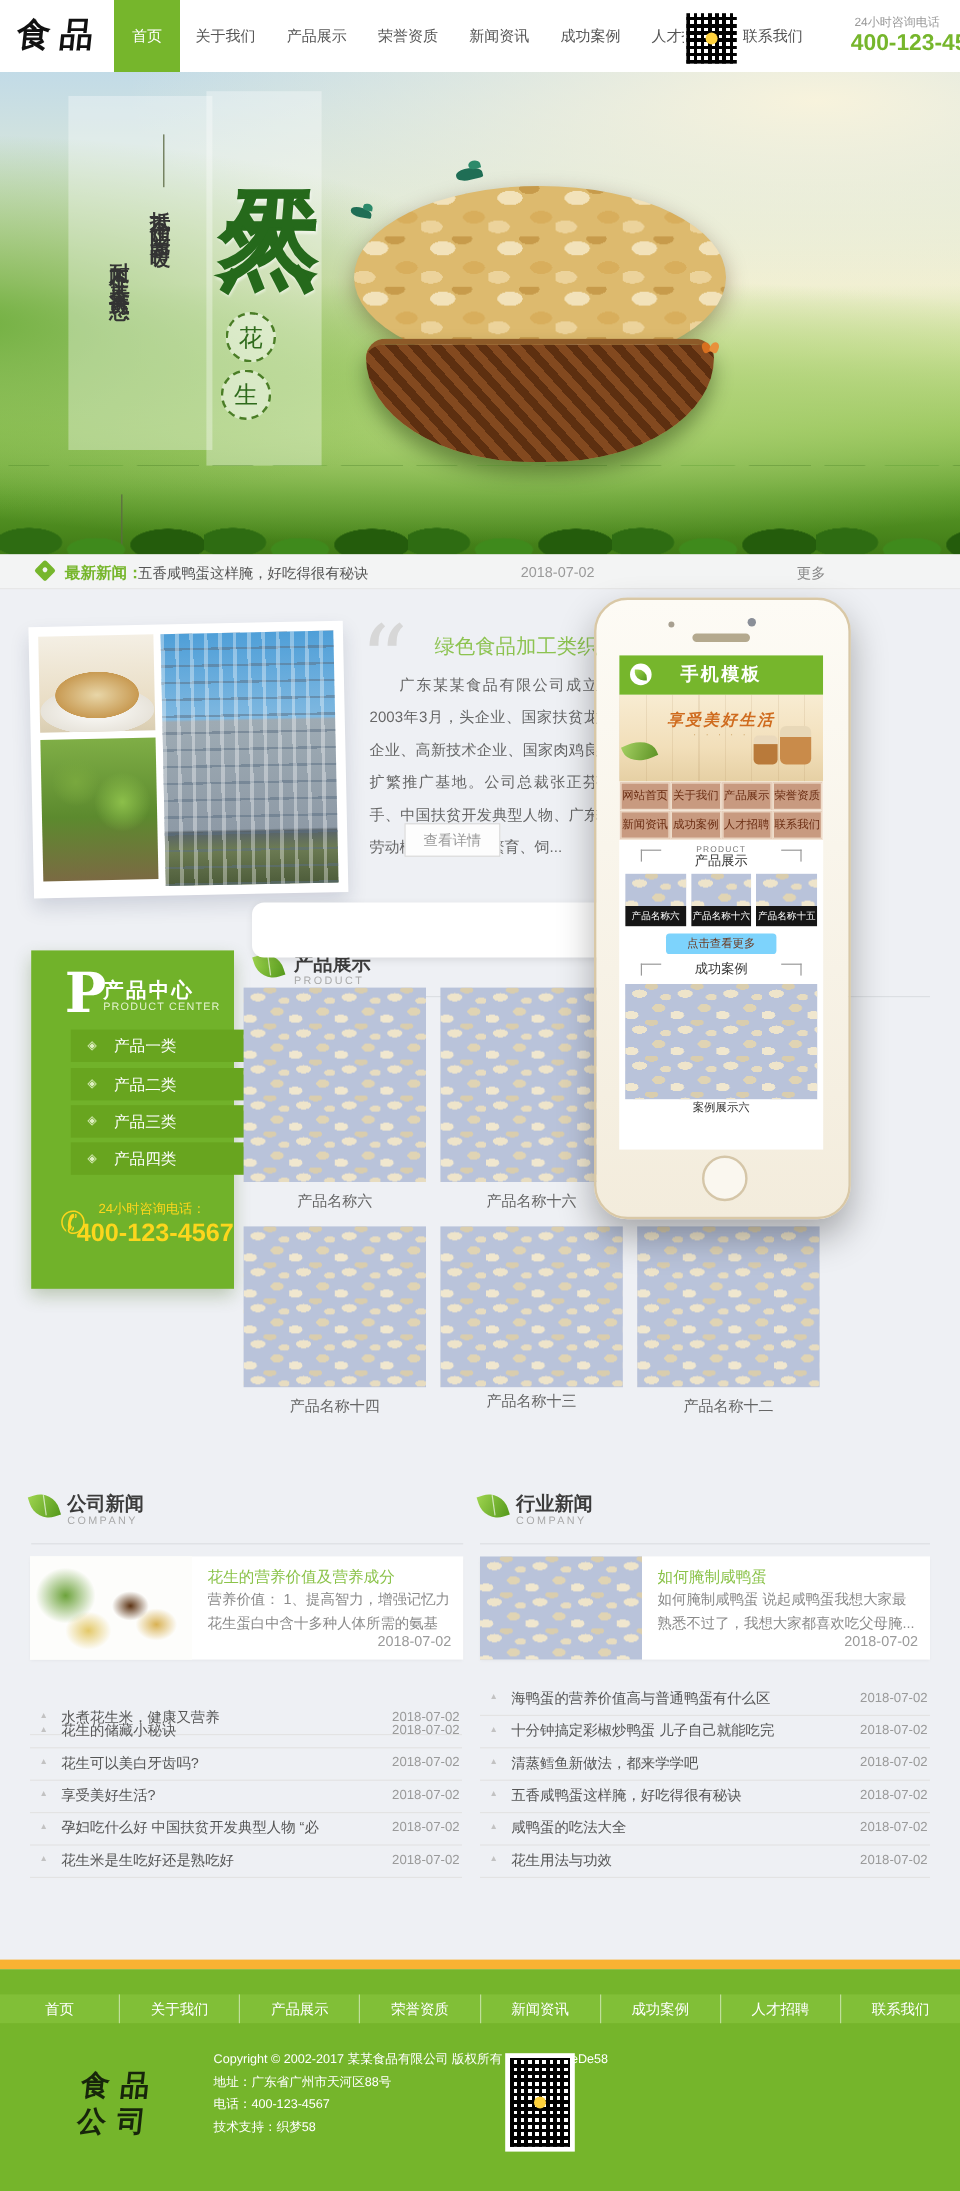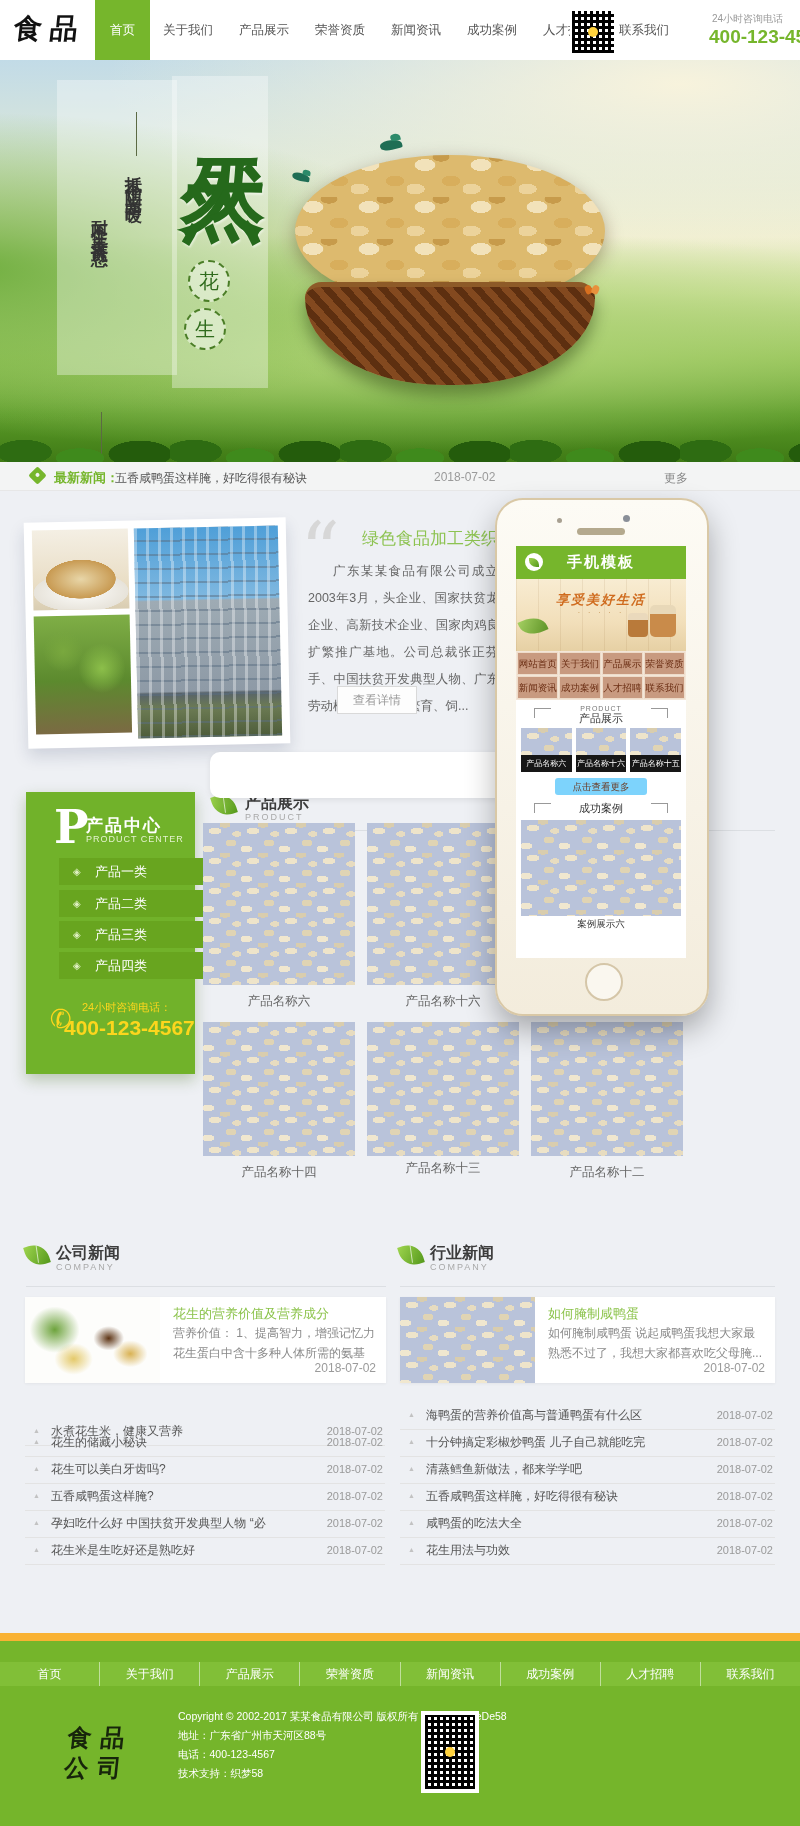--- a/index.html
+++ b/index.html
@@ -400,21 +400,21 @@
       <span class="ttl">花生的储藏小秘诀</span>
       <span class="dt">2018-07-02</span>
       </div>
     <div class="abs news-row" style="left:25px;top:216px;width:360px;height:27px;">
       <span class="tri">▲</span>
       <span class="ttl">花生可以美白牙齿吗?</span>
       <span class="dt">2018-07-02</span>
       </div>
     <div class="abs news-row" style="left:25px;top:243px;width:360px;height:27px;">
       <span class="tri">▲</span>
-      <span class="ttl">五香咸鸭蛋这样腌?</span>
+      <span class="ttl">享受美好生活?</span>
       <span class="dt">2018-07-02</span>
       </div>
     <div class="abs news-row" style="left:25px;top:270px;width:360px;height:27px;">
       <span class="tri">▲</span>
       <span class="ttl">孕妇吃什么好 中国扶贫开发典型人物 “必</span>
       <span class="dt">2018-07-02</span>
       </div>
     <div class="abs news-row" style="left:25px;top:297px;width:360px;height:27px;">
       <span class="tri">▲</span>
       <span class="ttl">花生米是生吃好还是熟吃好</span>

